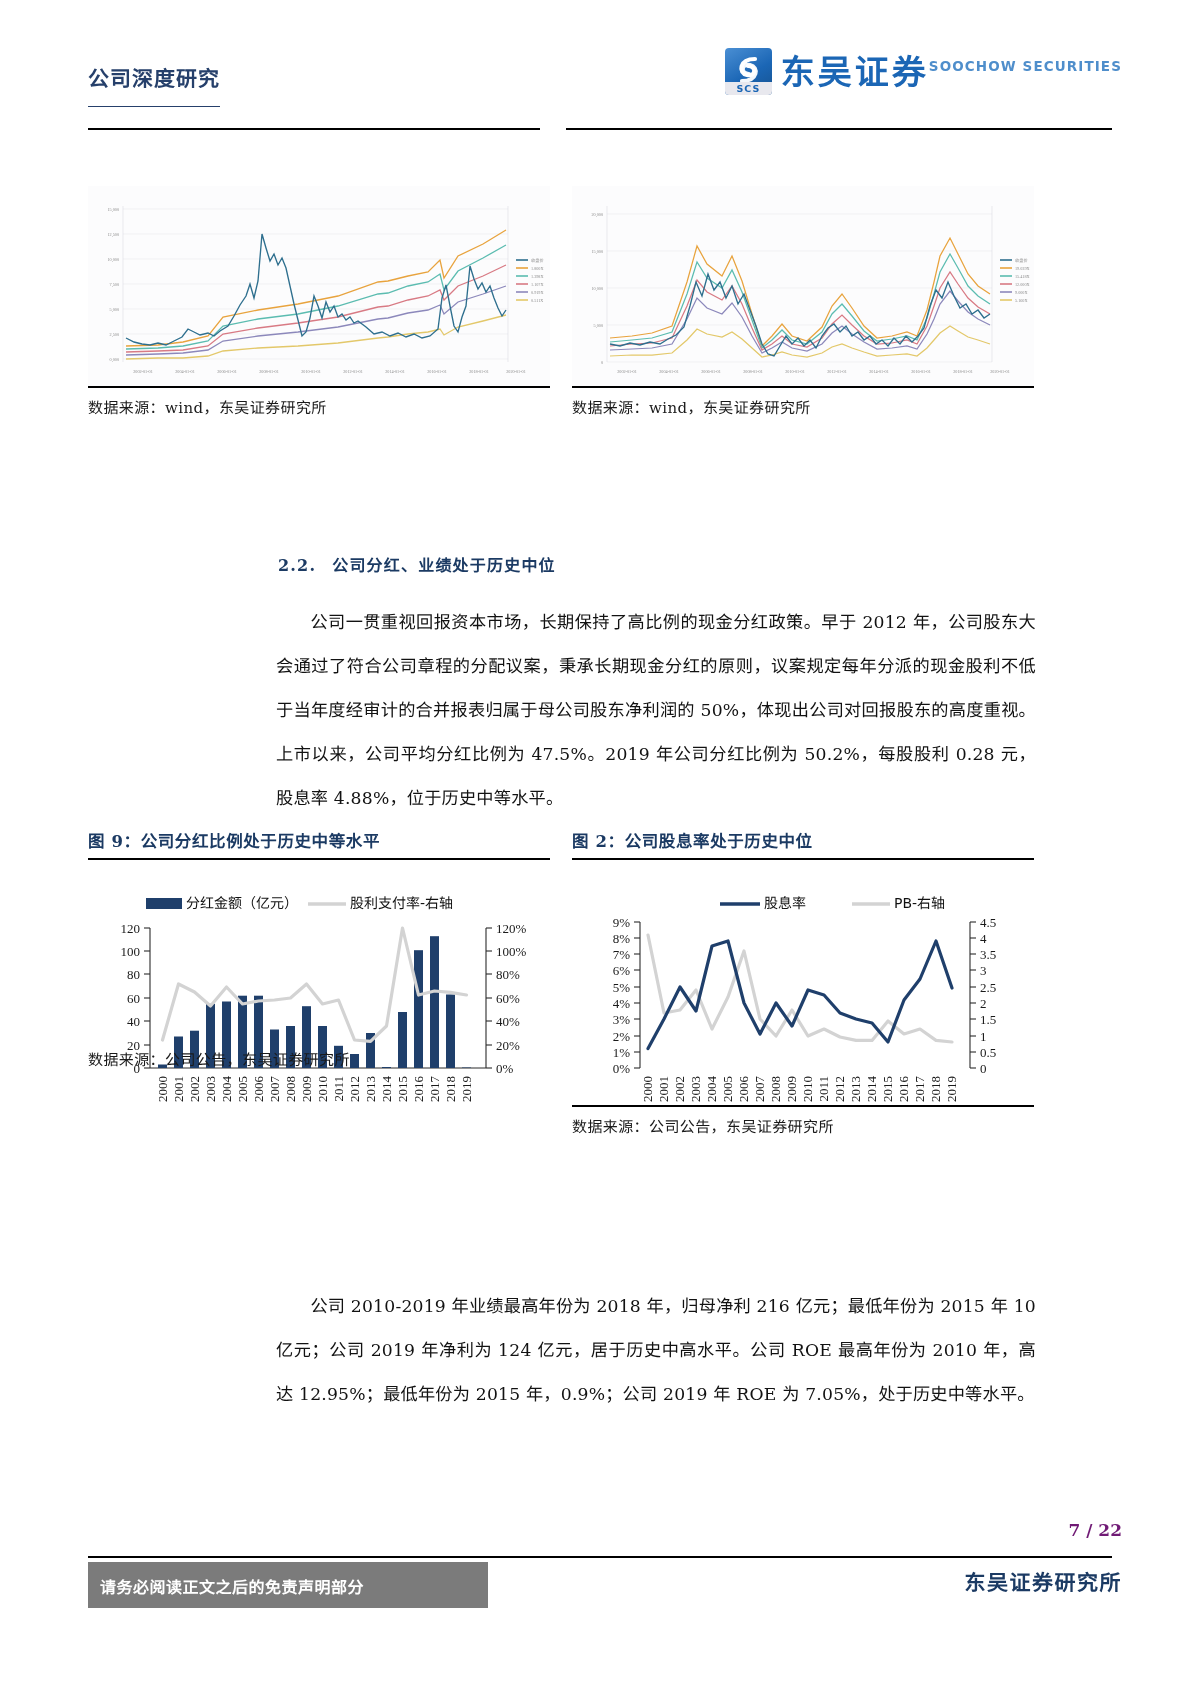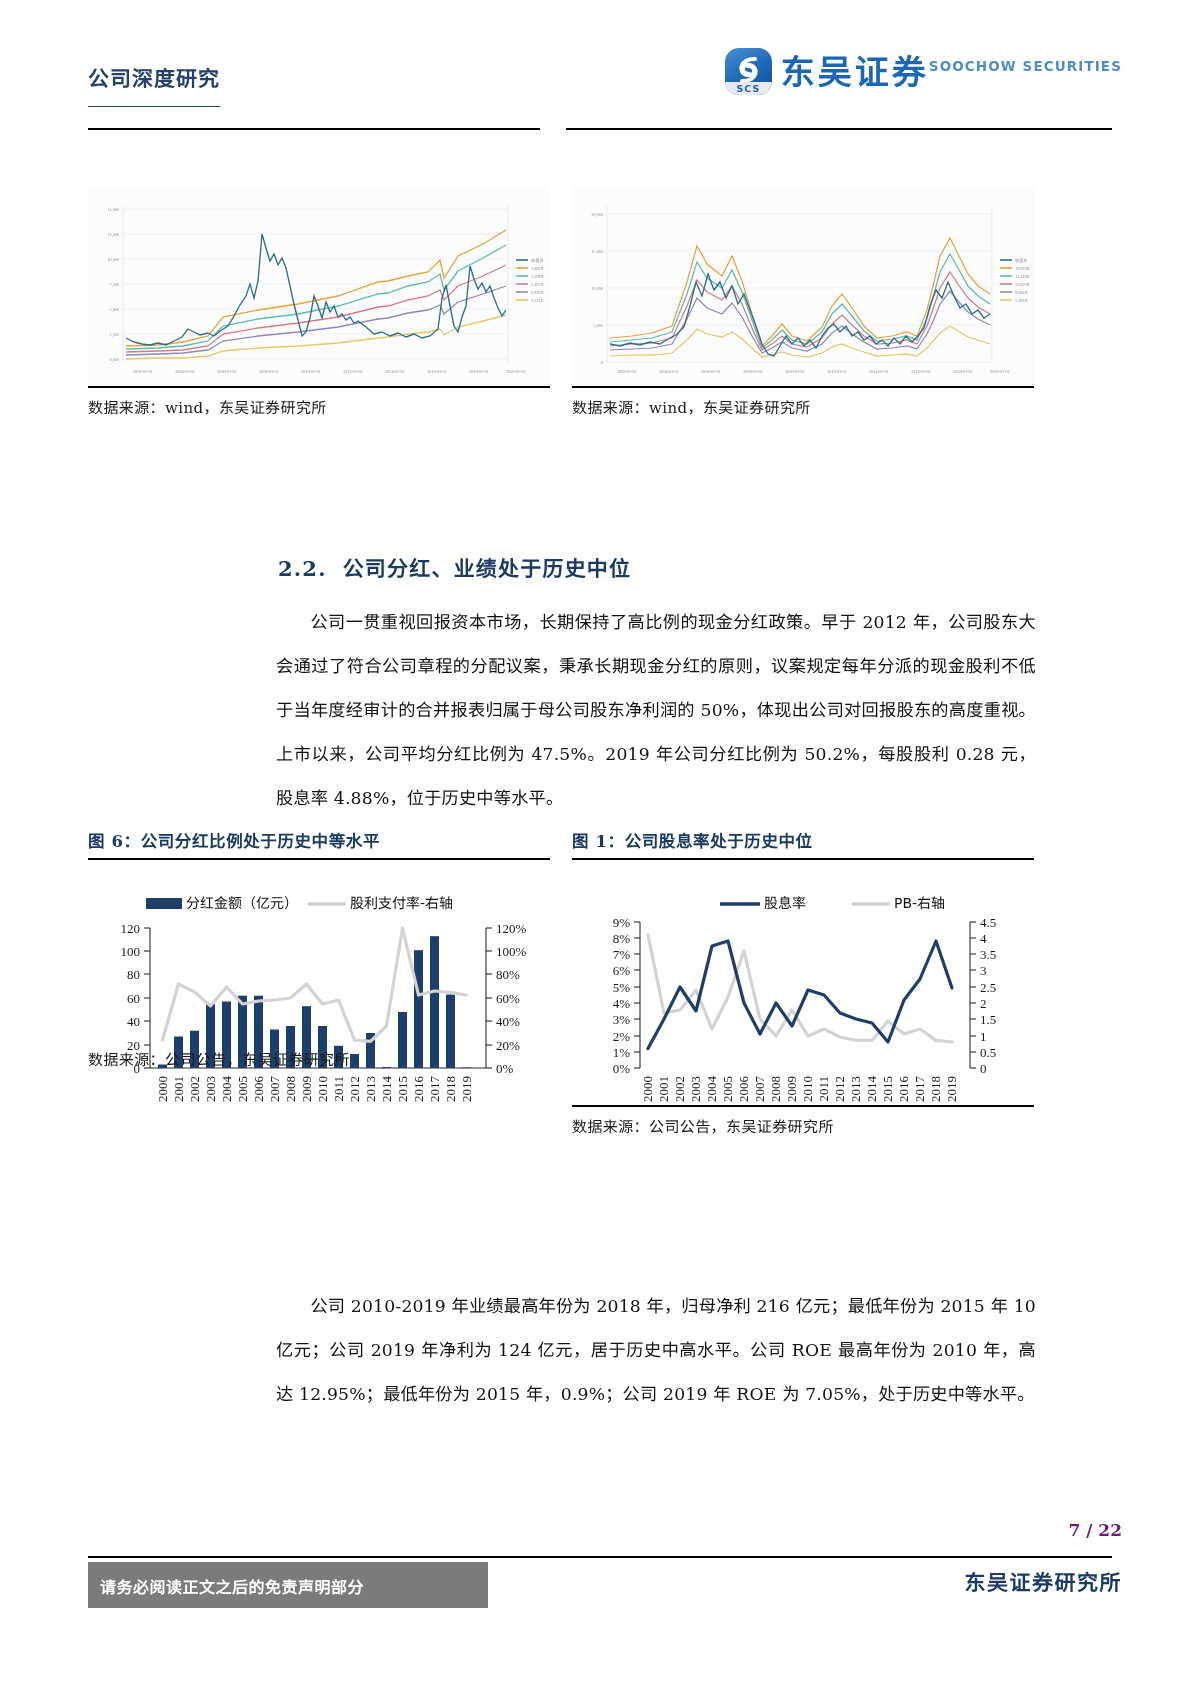--- a/index.html
+++ b/index.html
@@ -18,21 +18,21 @@
   .hdr{position:absolute;left:0;top:0;width:1200px;height:132px;}
   .hdr-title{
     position:absolute;left:88px;top:62px;
     font-family:"DejaVu Serif","Liberation Serif",serif;
     font-weight:bold;font-size:21px;color:#26406b;
     letter-spacing:1px;
     border-bottom:1.6px solid #26406b;padding-bottom:14px;
   }
   .logo{position:absolute;right:78px;top:48px;display:flex;align-items:center;gap:9px;}
   .logo-mark{
-    width:47px;height:47px;border-radius:14px;
+    width:47px;height:47px;border-radius:4px;
     background:linear-gradient(150deg,#4a8fd4 0%,#1b66b5 55%,#16528f 100%);
     position:relative;overflow:hidden;
   }
   .logo-scs{
     position:absolute;left:0;bottom:0;width:47px;height:13px;
     background:#e8e8ee;color:#1b66b5;font-size:9.5px;font-weight:bold;
     text-align:center;line-height:13px;letter-spacing:1px;
     font-family:"DejaVu Sans",sans-serif;
   }
   .logo-text{display:flex;flex-direction:row;line-height:1;}
@@ -61,21 +61,21 @@
   }
 
   
   .wchart{width:100%;height:200px;position:relative;background:#fff;}
   .wchart svg{display:block;}
 
   
   .sec-h{
     position:absolute;left:278px;top:552px;
     font-family:"DejaVu Serif","Liberation Serif",serif;
-    font-weight:bold;font-size:21px;color:#1b3a63;letter-spacing:1.2px;
+    font-weight:bold;font-size:16px;color:#1b3a63;letter-spacing:1.2px;
   }
   .sec-h .num{margin-right:16px;}
 
   
   .para{
     position:absolute;
     font-family:"DejaVu Serif","Liberation Serif",serif;
     font-size:17.2px;color:#121212;
     line-height:44px;
     text-align:justify;
@@ -275,21 +275,21 @@
 
   <div class="sec-h">
     <span class="num">2.2.</span><span>公司分红、业绩处于历史中位</span>
   </div>
 
   <div class="para" style="left:276px;top:600px;width:760px;">
     <p>公司一贯重视回报资本市场，长期保持了高比例的现金分红政策。早于 2012 年，公司股东大会通过了符合公司章程的分配议案，秉承长期现金分红的原则，议案规定每年分派的现金股利不低于当年度经审计的合并报表归属于母公司股东净利润的 50%，体现出公司对回报股东的高度重视。上市以来，公司平均分红比例为 47.5%。2019 年公司分红比例为 50.2%，每股股利 0.28 元，股息率 4.88%，位于历史中等水平。</p>
   </div>
 
   <div class="fig-box" style="left:88px;top:828px;width:462px;">
-    <div class="fig-title">图 6：公司分红比例处于历史中等水平</div>
+    <div class="fig-title">图 9：公司分红比例处于历史中等水平</div>
     <div class="fig-cap-rule"></div>
     <div style="height:178px;">
       <svg width="462" height="245" viewBox="0 0 462 245">
         <rect x="0" y="0" width="462" height="245" fill="#ffffff"></rect>
 
         <g>
           <rect x="58" y="38" width="36" height="11" fill="#1f3f6b"></rect>
           <text class="legtxt" x="98" y="48">分红金额（亿元）</text>
           <line x1="220" y1="44" x2="258" y2="44" stroke="#d3d3d3" stroke-width="3.6"></line>
           <text class="legtxt" x="262" y="48">股利支付率-右轴</text>
@@ -384,21 +384,21 @@
           <text transform="translate(367,216) rotate(-90)" text-anchor="end">2018</text>
           <text transform="translate(383,216) rotate(-90)" text-anchor="end">2019</text>
         </g>
       </svg>
     </div>
     <div class="fig-cap-rule"></div>
     <div class="fig-src">数据来源：公司公告，东吴证券研究所</div>
   </div>
 
   <div class="fig-box" style="left:572px;top:828px;width:462px;">
-    <div class="fig-title">图 1：公司股息率处于历史中位</div>
+    <div class="fig-title">图 2：公司股息率处于历史中位</div>
     <div class="fig-cap-rule"></div>
     <div style="height:245px;">
       <svg width="462" height="245" viewBox="0 0 462 245">
         <rect x="0" y="0" width="462" height="245" fill="#ffffff"></rect>
 
         <g>
           <line x1="148" y1="44" x2="188" y2="44" stroke="#1f3f6b" stroke-width="3.6"></line>
           <text class="legtxt" x="192" y="48">股息率</text>
           <line x1="280" y1="44" x2="318" y2="44" stroke="#d3d3d3" stroke-width="3.6"></line>
           <text class="legtxt" x="322" y="48">PB-右轴</text>

